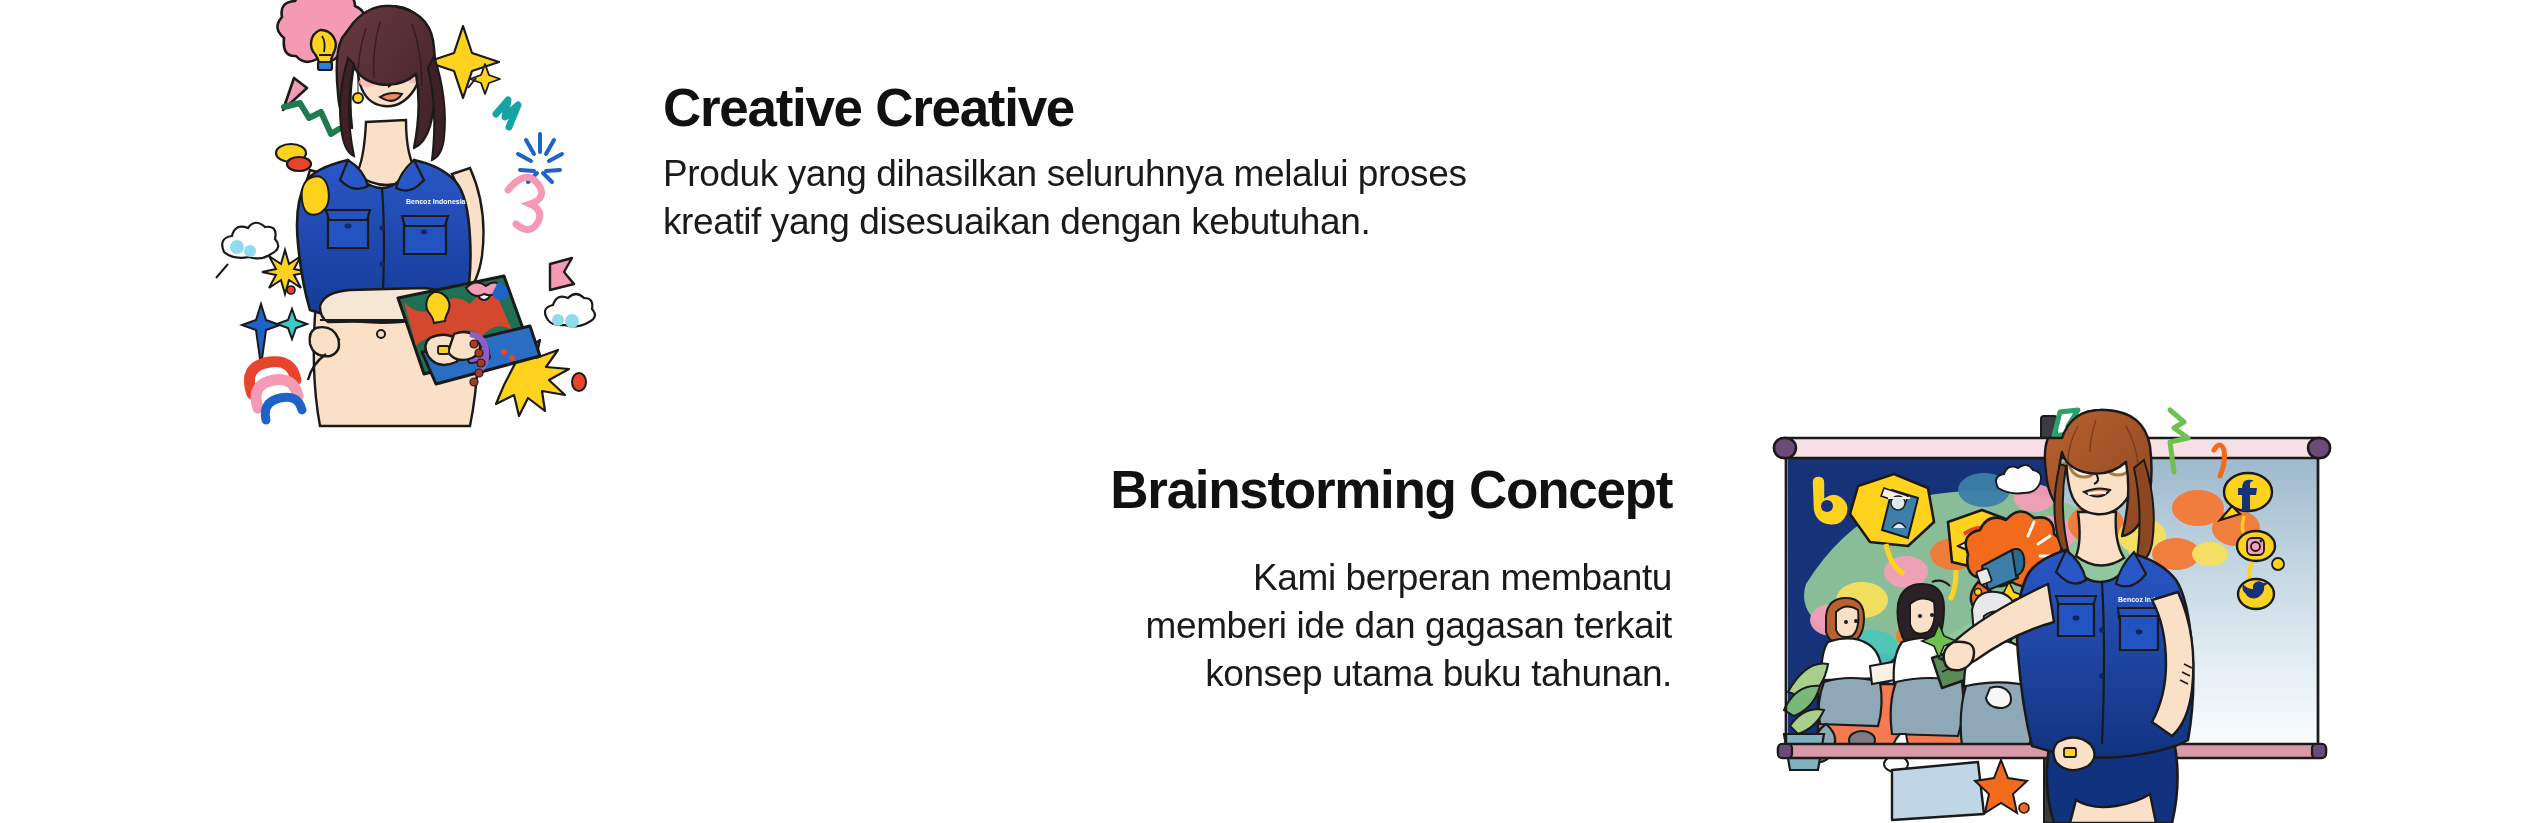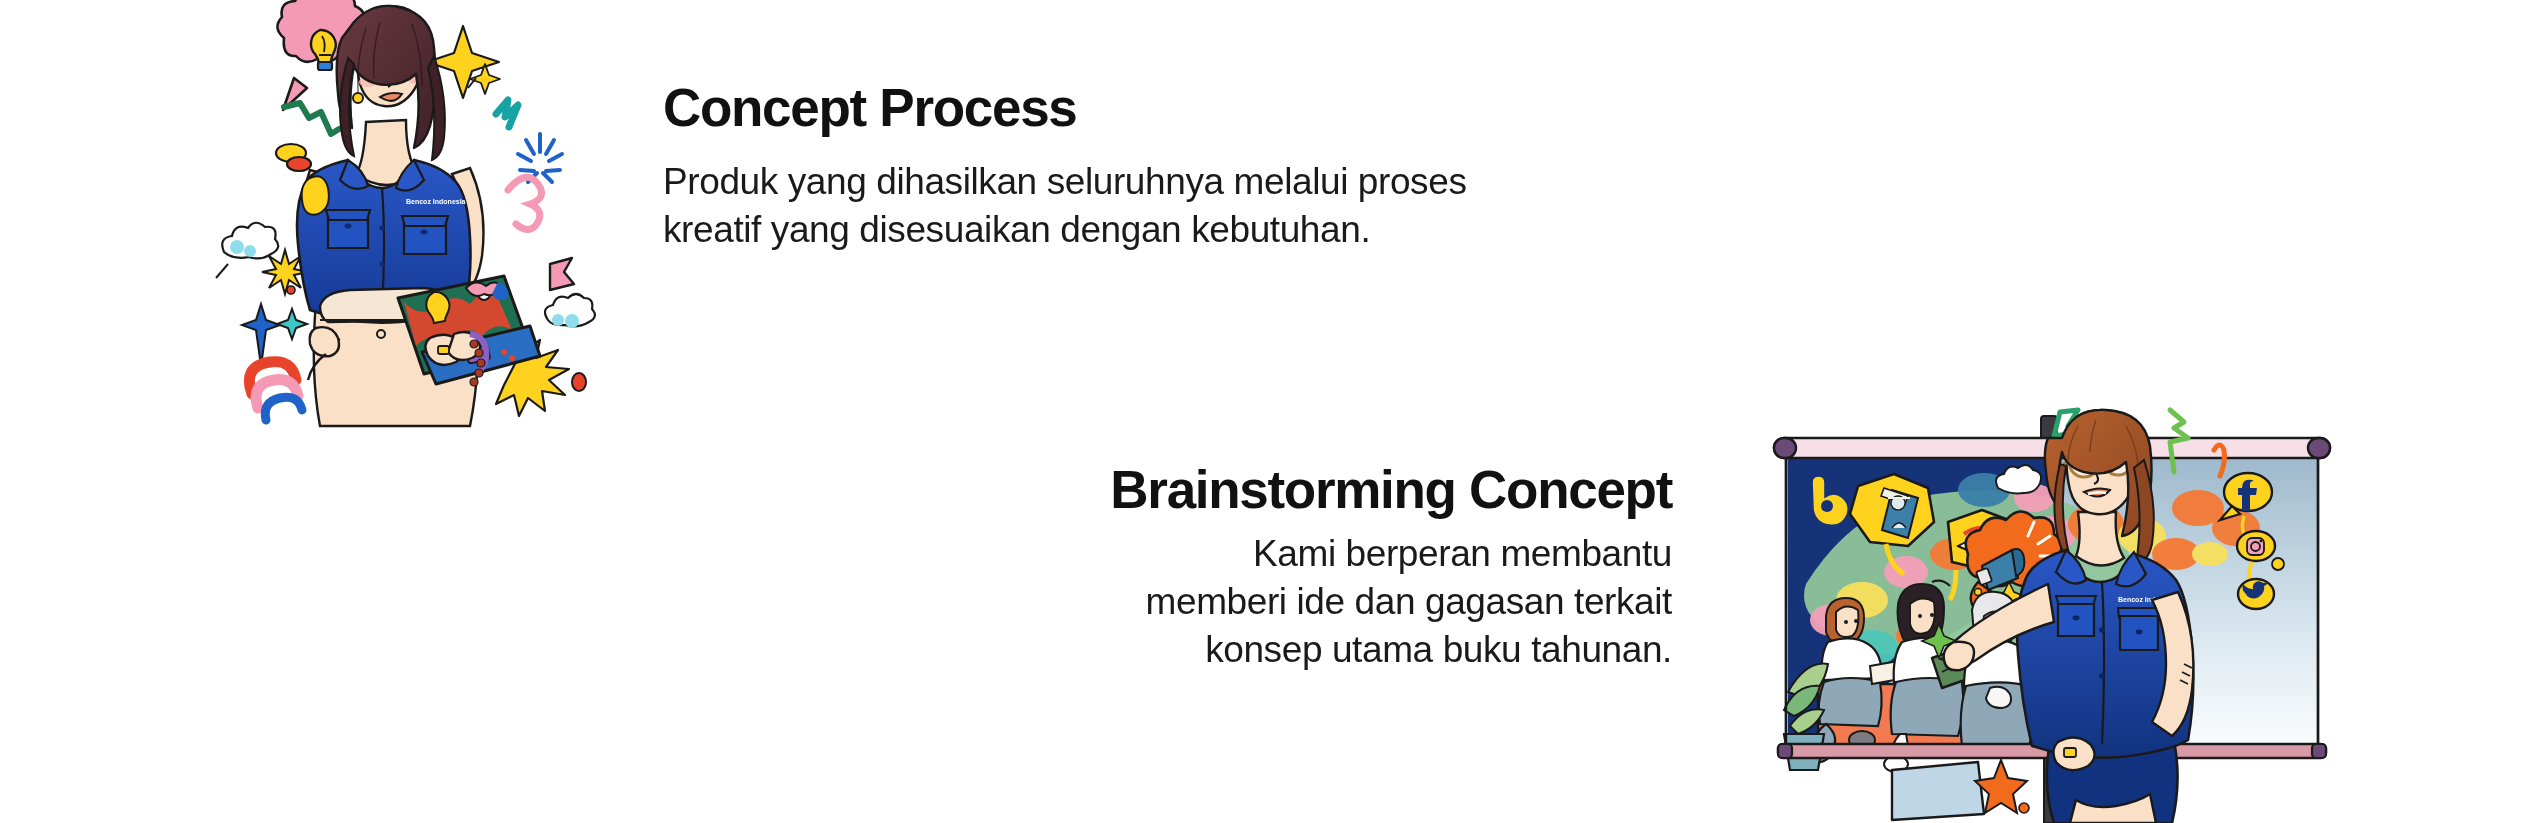--- a/index.html
+++ b/index.html
@@ -48,24 +48,24 @@
     line-height: 1.05;
     white-space: nowrap;
   }
   p.body-text {
     font-family: "Liberation Sans", sans-serif;
     font-size: 37px;
     font-weight: 400;
     color: #1a1a1a;
     line-height: 1.30;
     letter-spacing: -0.4px;
-    margin-top: 22px;
+    margin-top: 14px;
     white-space: pre-line;
   }
-  .sec-brainstorm-text p.body-text { margin-top: 12px; }
+  .sec-brainstorm-text p.body-text { margin-top: 36px; }
 
   svg { display: block; overflow: visible; }
 </style>
 </head>
 <body>
 
 <div class="page">
 
   <div class="sec-creative-illus">
     <svg viewBox="0 0 406 424" width="406" height="424" aria-hidden="true">
@@ -237,21 +237,21 @@
             <circle cx="283" cy="361" r="4"></circle>
               <circle cx="281" cy="371" r="4"></circle>
             <circle cx="276" cy="380" r="4"></circle>
           </g>
         </g>
       </g>
     </svg>
   </div>
 
   <div class="sec-creative-text">
-    <h2 class="heading">Concept Process</h2>
+    <h2 class="heading">Creative Creative</h2>
     <p class="body-text">Produk yang dihasilkan seluruhnya melalui proses
 kreatif yang disesuaikan dengan kebutuhan.</p>
   </div>
 
   <div class="sec-brainstorm-text">
     <h2 class="heading">Brainstorming Concept</h2>
     <p class="body-text">Kami berperan membantu
 memberi ide dan gagasan terkait
 konsep utama buku tahunan.</p>
   </div>

